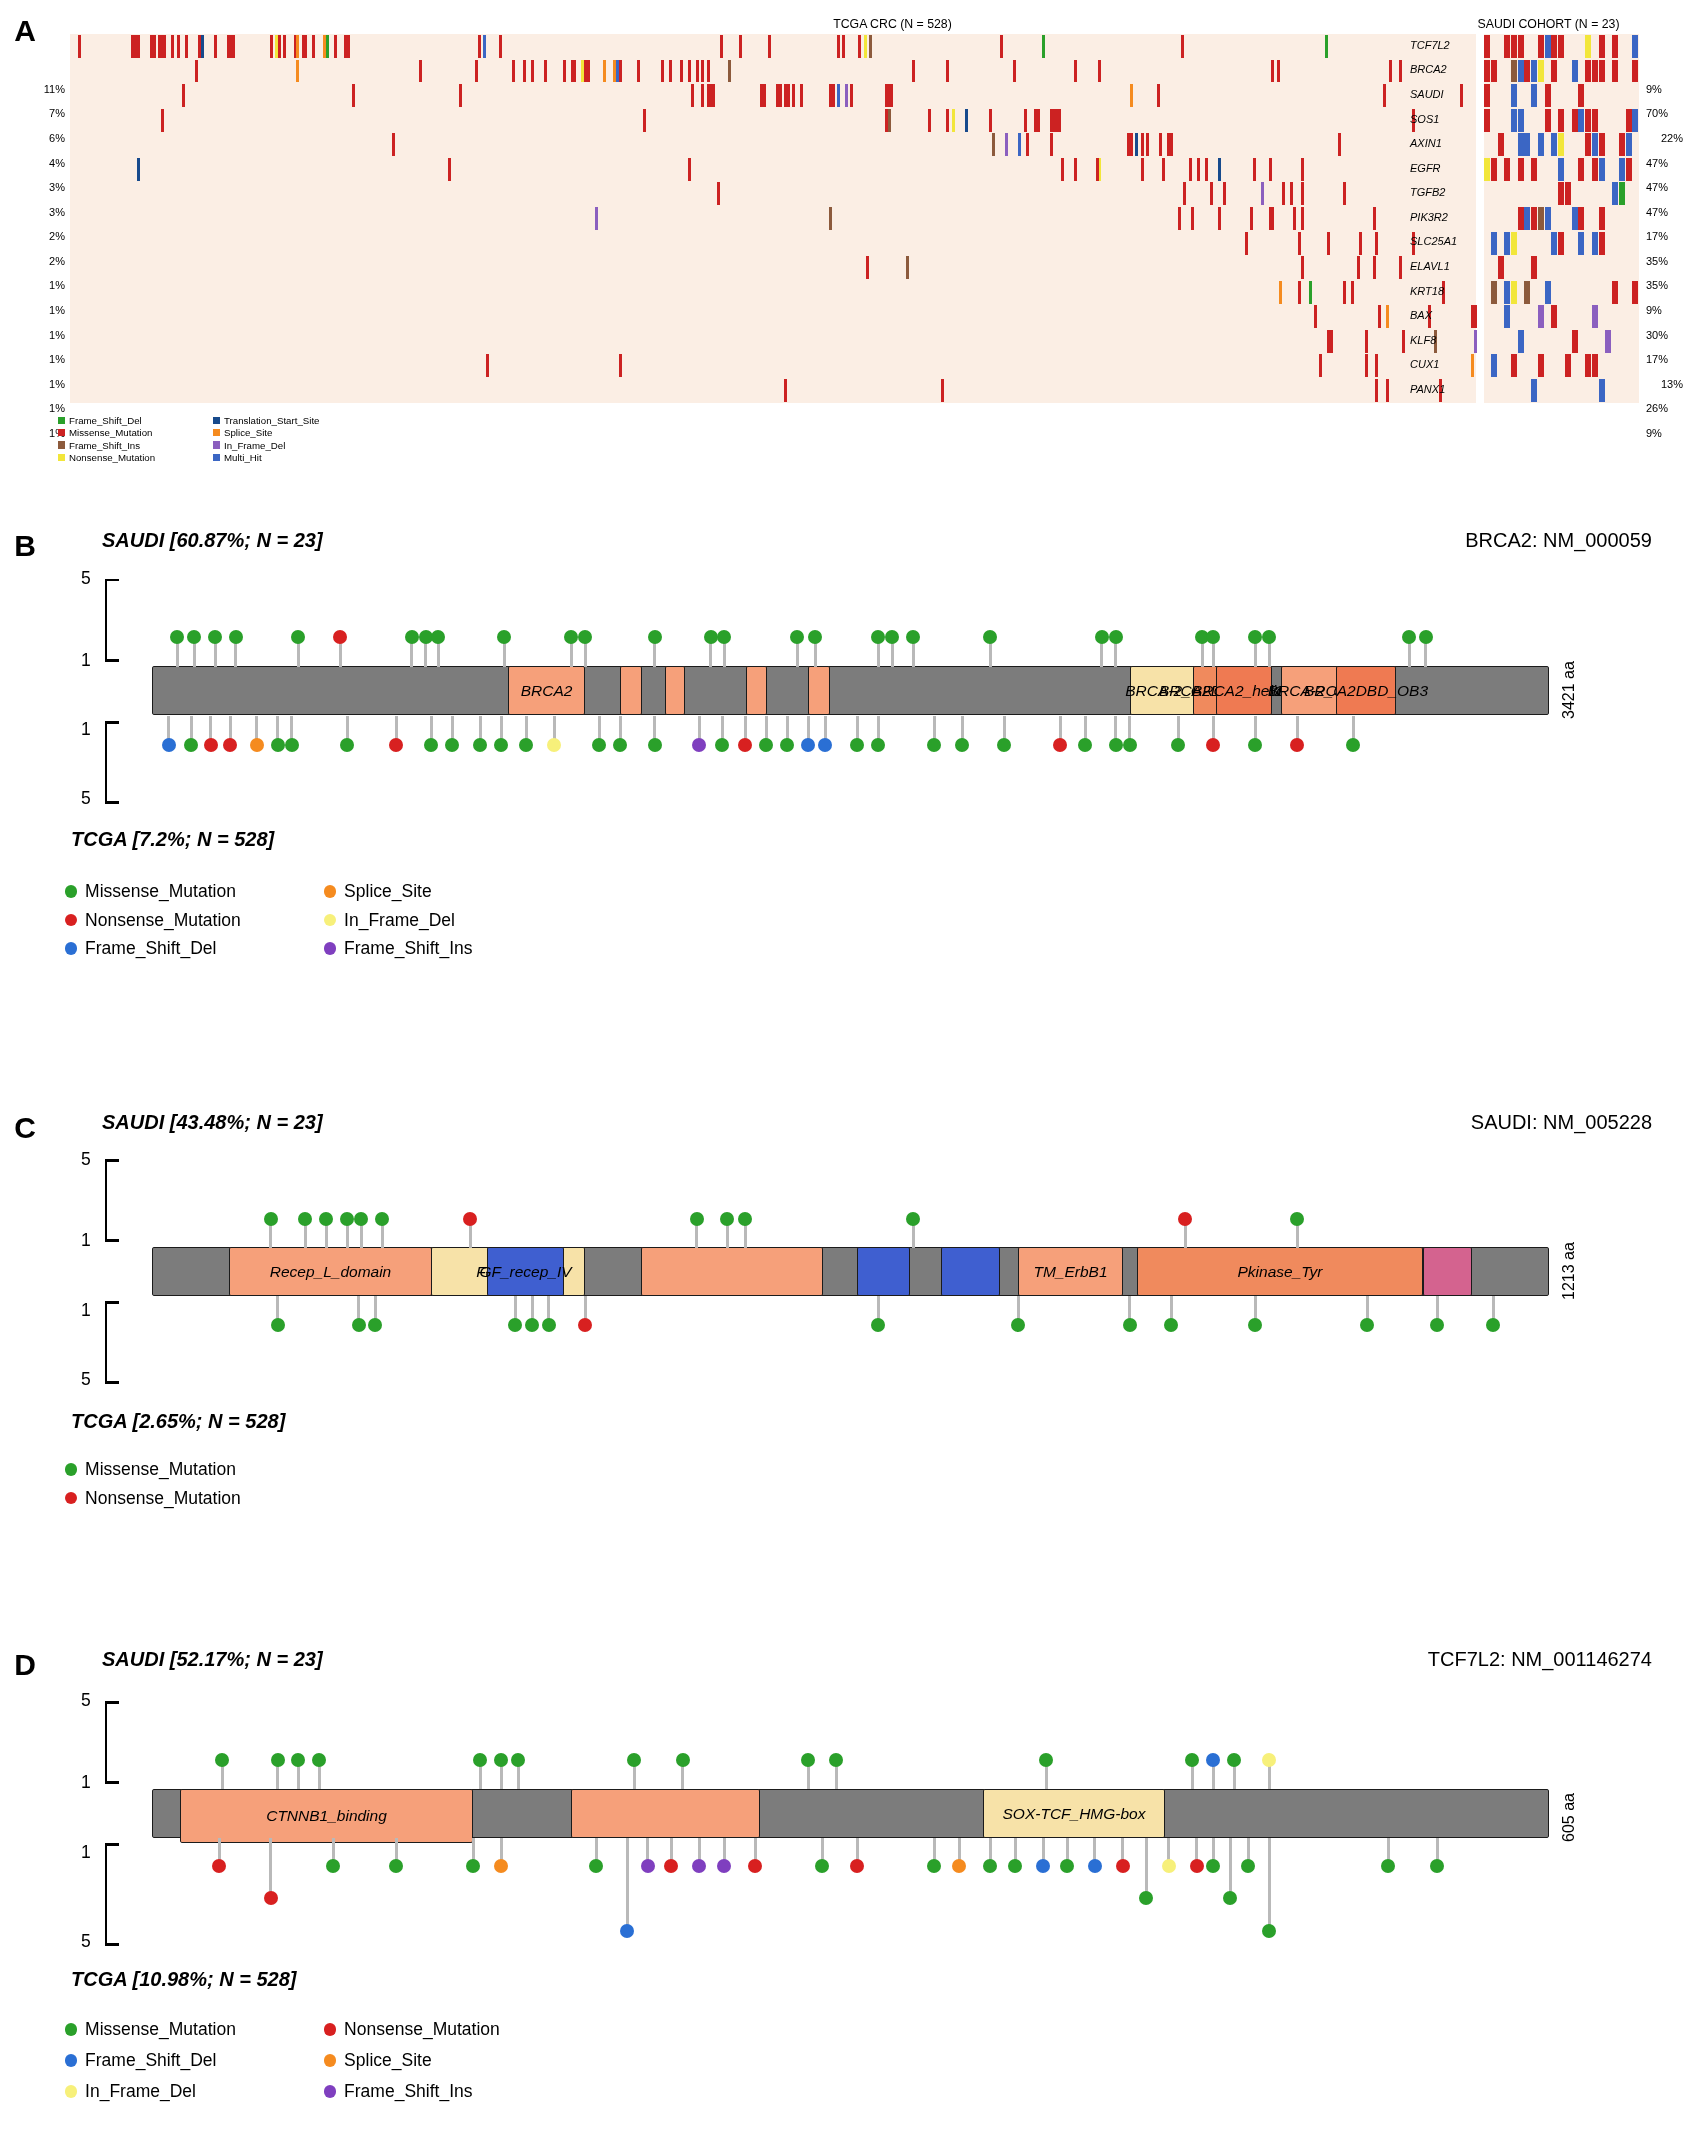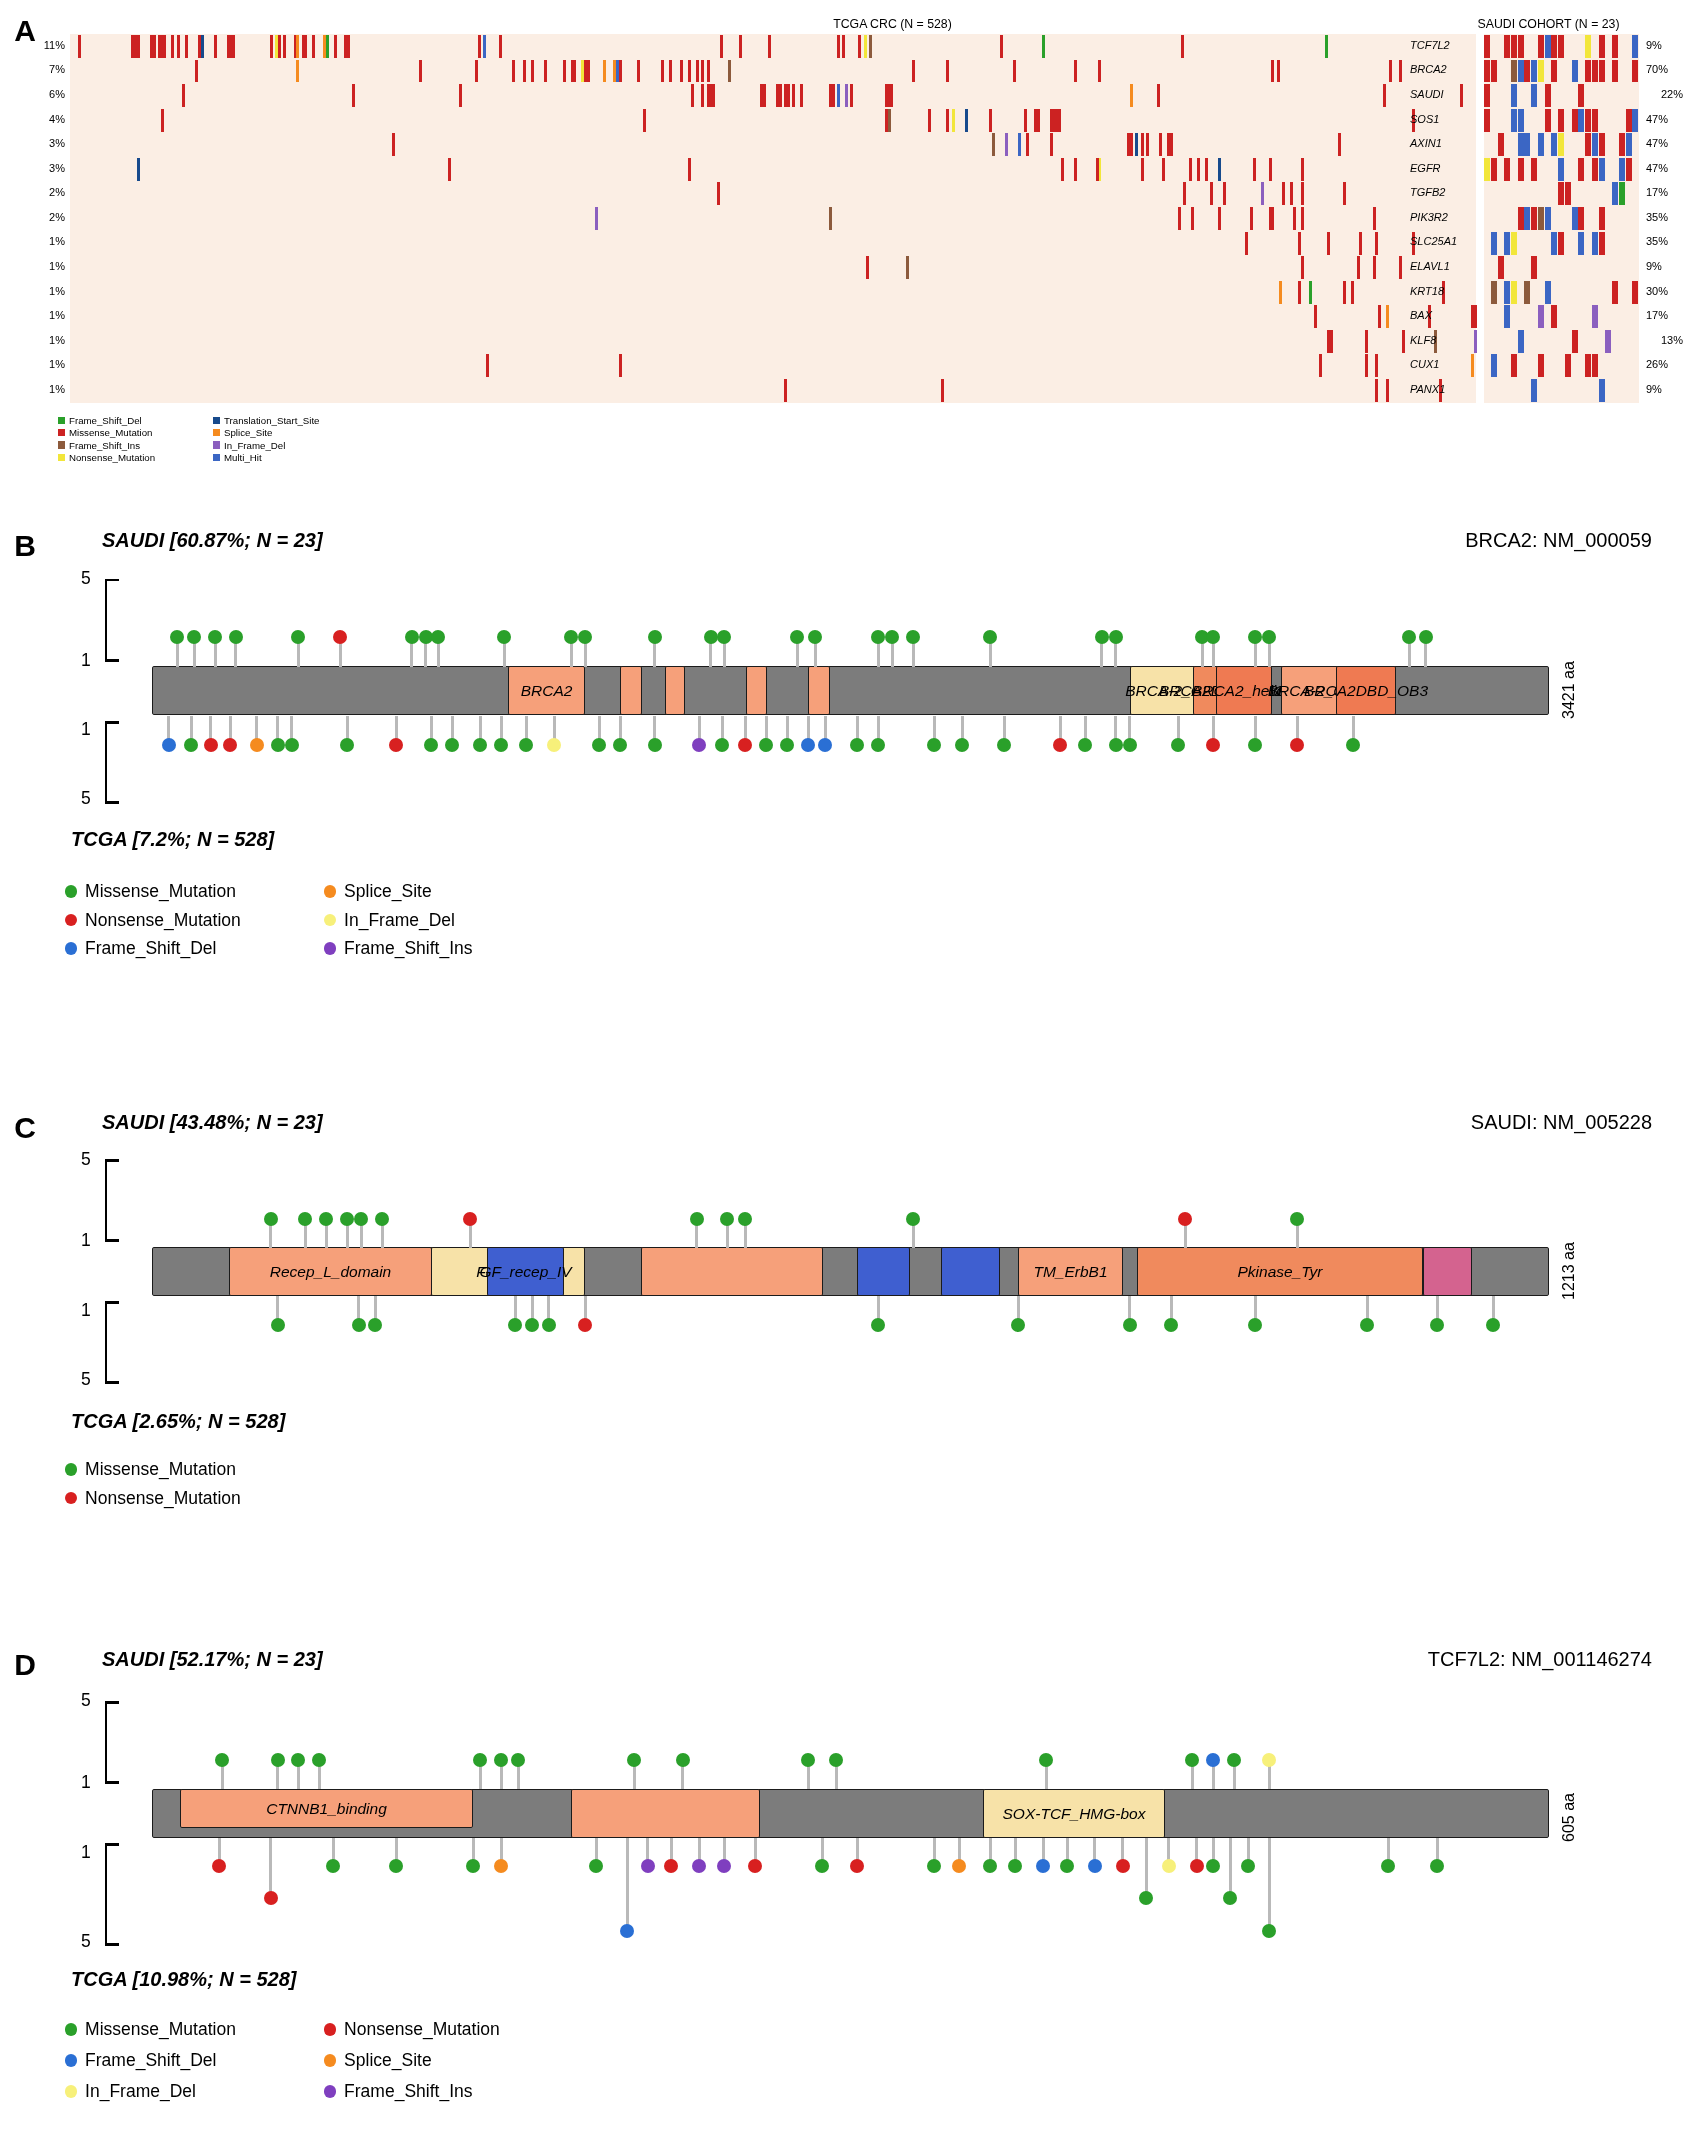--- a/index.html
+++ b/index.html
@@ -7,21 +7,21 @@
   #page{position:relative;width:1704px;height:2151px;background:#fff;overflow:hidden;}
 
   .panel-letter{position:absolute;font-weight:bold;font-size:30px;font-family:"Liberation Sans",sans-serif;}
 
   
   #panelA{position:absolute;left:0;top:0;width:1704px;height:491px;}
   .oncoTitle{position:absolute;font-size:12.3px;text-align:center;}
   .opgrid{position:absolute;background:#fbeee4;}
   .op-cell{position:absolute;}
   .rowlabel{position:absolute;font-style:italic;font-size:11px;text-align:left;white-space:nowrap;}
-  .pctlabel{position:absolute;font-size:11px;text-align:right;white-space:nowrap;}
+  .pctlabel{position:absolute;font-size:11px;text-align:right;white-space:nowrap;margin-top:44px;}
   .legendA{position:absolute;font-size:9.7px;}
   .legendA .li{position:absolute;white-space:nowrap;}
   .legendA .sw{display:inline-block;width:7.1px;height:7.1px;margin-right:3.9px;vertical-align:middle;}
   .legendA .tx{vertical-align:middle;font-size:9.7px;}
 
   
   .lolliPanel{position:absolute;width:1704px;}
   .lp-title-left{position:absolute;font-style:italic;font-weight:bold;font-size:20px;white-space:nowrap;}
   .lp-title-right{position:absolute;font-size:20px;white-space:nowrap;}
   .lp-bottom-left{position:absolute;font-style:italic;font-weight:bold;font-size:20px;white-space:nowrap;}
@@ -751,21 +751,21 @@
       </div>
   </div>
 
   <div class="lolliPanel" id="panelD" style="top:1630px;height:511px;">
     <div class="panel-letter" style="left:14.2px;top:18px;">D</div>
     <div class="lp-title-left" style="left:102px;top:18px;">SAUDI [52.17%; N = 23]</div>
     <div class="lp-title-right" style="right:52px;top:18px;">TCF7L2: NM_001146274</div>
     <div class="lp-bottom-left" style="left:71px;top:338px;">TCGA [10.98%; N = 528]</div>
     <div class="lp-plot" id="plotD" style="position:absolute;left:0;top:39px;width:1704px;height:291px;">
         <div class="protbar" style="left: 152px; top: 120px; width: 1397px; height: 49px;"></div>
-        <div class="domain" style="left: 180px; top: 120px; width: 293px; height: 39px; background: rgb(246, 160, 122);">
+        <div class="domain" style="left: 180px; top: 120px; width: 293px; height: 54px; background: rgb(246, 160, 122);">
           <span>CTNNB1_binding</span>
         </div>
         <div class="domain" style="left: 571px; top: 120px; width: 189px; height: 49px; background: rgb(246, 160, 122);"></div>
         <div class="domain" style="left: 983px; top: 120px; width: 182px; height: 49px; background: rgb(247, 226, 168);">
           <span>SOX-TCF_HMG-box</span>
         </div>
         <div class="stick" style="left: 221px; top: 91px; height: 28.5px;"></div>
         <div class="head" style="left: 215px; top: 84px; width: 14.2px; height: 14.2px; background: rgb(42, 160, 42);"></div>
         <div class="stick" style="left: 276px; top: 91px; height: 28.5px;"></div>
         <div class="head" style="left: 271px; top: 84px; width: 14.2px; height: 14.2px; background: rgb(42, 160, 42);"></div>

